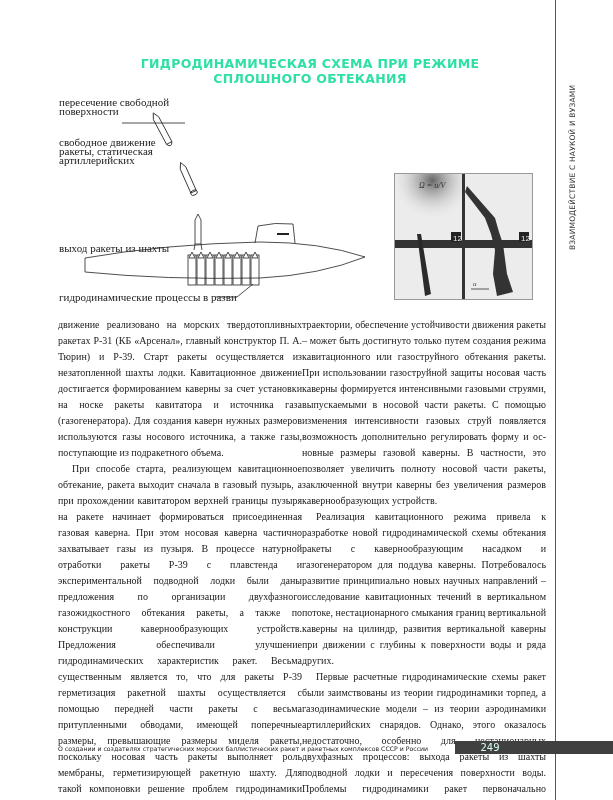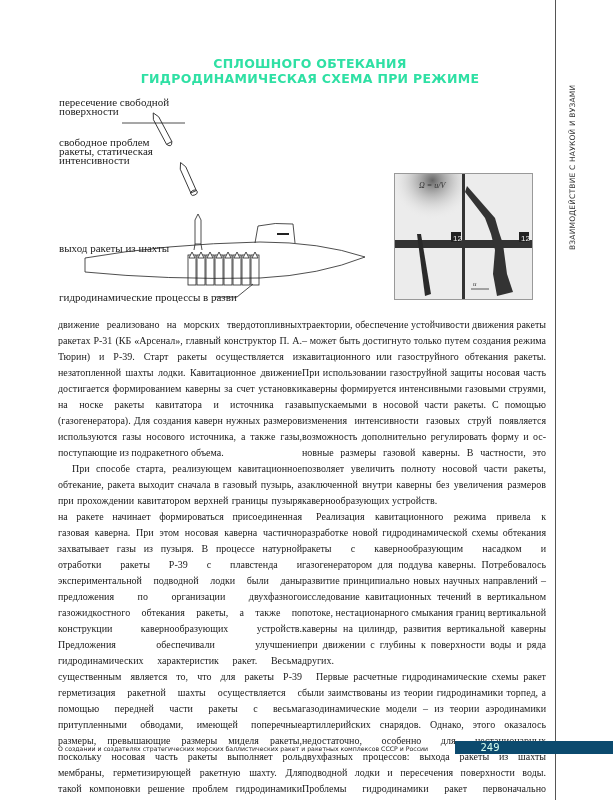--- a/index.html
+++ b/index.html
@@ -31,32 +31,32 @@
       font-size: 10px; line-height: 16px; text-align: justify; hyphens: manual;
     }
     .col-left { left: 58px; }
     .col-right { left: 302px; }
     .column p { margin: 0; }
     .column p.indent { text-indent: 14px; }
     .footer-text {
       position: absolute; left: 58px; top: 745px;
       font-family: "DejaVu Sans", "Liberation Sans", sans-serif; font-size: 6.2px; color: #222;
     }
-    .page-bar { position: absolute; left: 455px; top: 741px; width: 158px; height: 13px; background: #0c4a6e; }
+    .page-bar { position: absolute; left: 455px; top: 741px; width: 158px; height: 13px; background: #404040; }
     .page-num {
       position: absolute; left: 0; top: 0; width: 70px; text-align: center;
       font-family: "DejaVu Sans", "Liberation Sans", sans-serif; font-size: 10px; line-height: 13px; color: #d8fff0;
     }
   </style>
 </head>
 <body>
 
 <div class="title">
+  <div>ГИДРОДИНАМИЧЕСКАЯ СХЕМА ПРИ РЕЖИМЕ</div>
   <div>СПЛОШНОГО ОБТЕКАНИЯ</div>
-  <div>ГИДРОДИНАМИЧЕСКАЯ СХЕМА ПРИ РЕЖИМЕ</div>
 </div>
 
 <div class="sidebar-rule"></div>
 <div class="sidebar-text">ВЗАИМОДЕЙСТВИЕ С НАУКОЙ И ВУЗАМИ</div>
 
 <div class="diagram">
   <svg width="315" height="218" viewBox="0 0 315 218">
     <g fill="none" stroke="#222" stroke-width="0.8">
       <line x1="67" y1="31" x2="130" y2="31"></line>
       <g transform="translate(102,28) rotate(-28)">
@@ -88,23 +88,23 @@
         <path d="M137,160 L140,166 L134,166 Z M146,160 L149,166 L143,166 Z M155,160 L158,166 L152,166 Z M164,160 L167,166 L161,166 Z M173,160 L176,166 L170,166 Z M182,160 L185,166 L179,166 Z M191,160 L194,166 L188,166 Z M200,160 L203,166 L197,166 Z"></path>
       </g>
       <polyline points="160,205 182,205 198,192"></polyline>
     </g>
   </svg>
   <div class="dlabel" style="left:4px; top:6px;">
     <div>пересечение свободной</div>
     <div>поверхности</div>
   </div>
   <div class="dlabel" style="left:4px; top:46px;">
-    <div>свободное проблем</div>
+    <div>свободное движение</div>
     <div>ракеты, статическая</div>
-    <div>интенсивности</div>
+    <div>артиллерийских</div>
   </div>
   <div class="dlabel" style="left:4px; top:145px;margin-top:7px;">выход ракеты из шахты</div>
   <div class="dlabel" style="left:4px; top:201px;">гидродинамические процессы в разви</div>
 </div>
 
 <div class="photo">
   <svg width="137" height="125" viewBox="0 0 137 125">
     <defs>
       <radialGradient id="shade" cx="0.55" cy="0.1" r="0.6">
         <stop offset="0" stop-color="#666"></stop>

